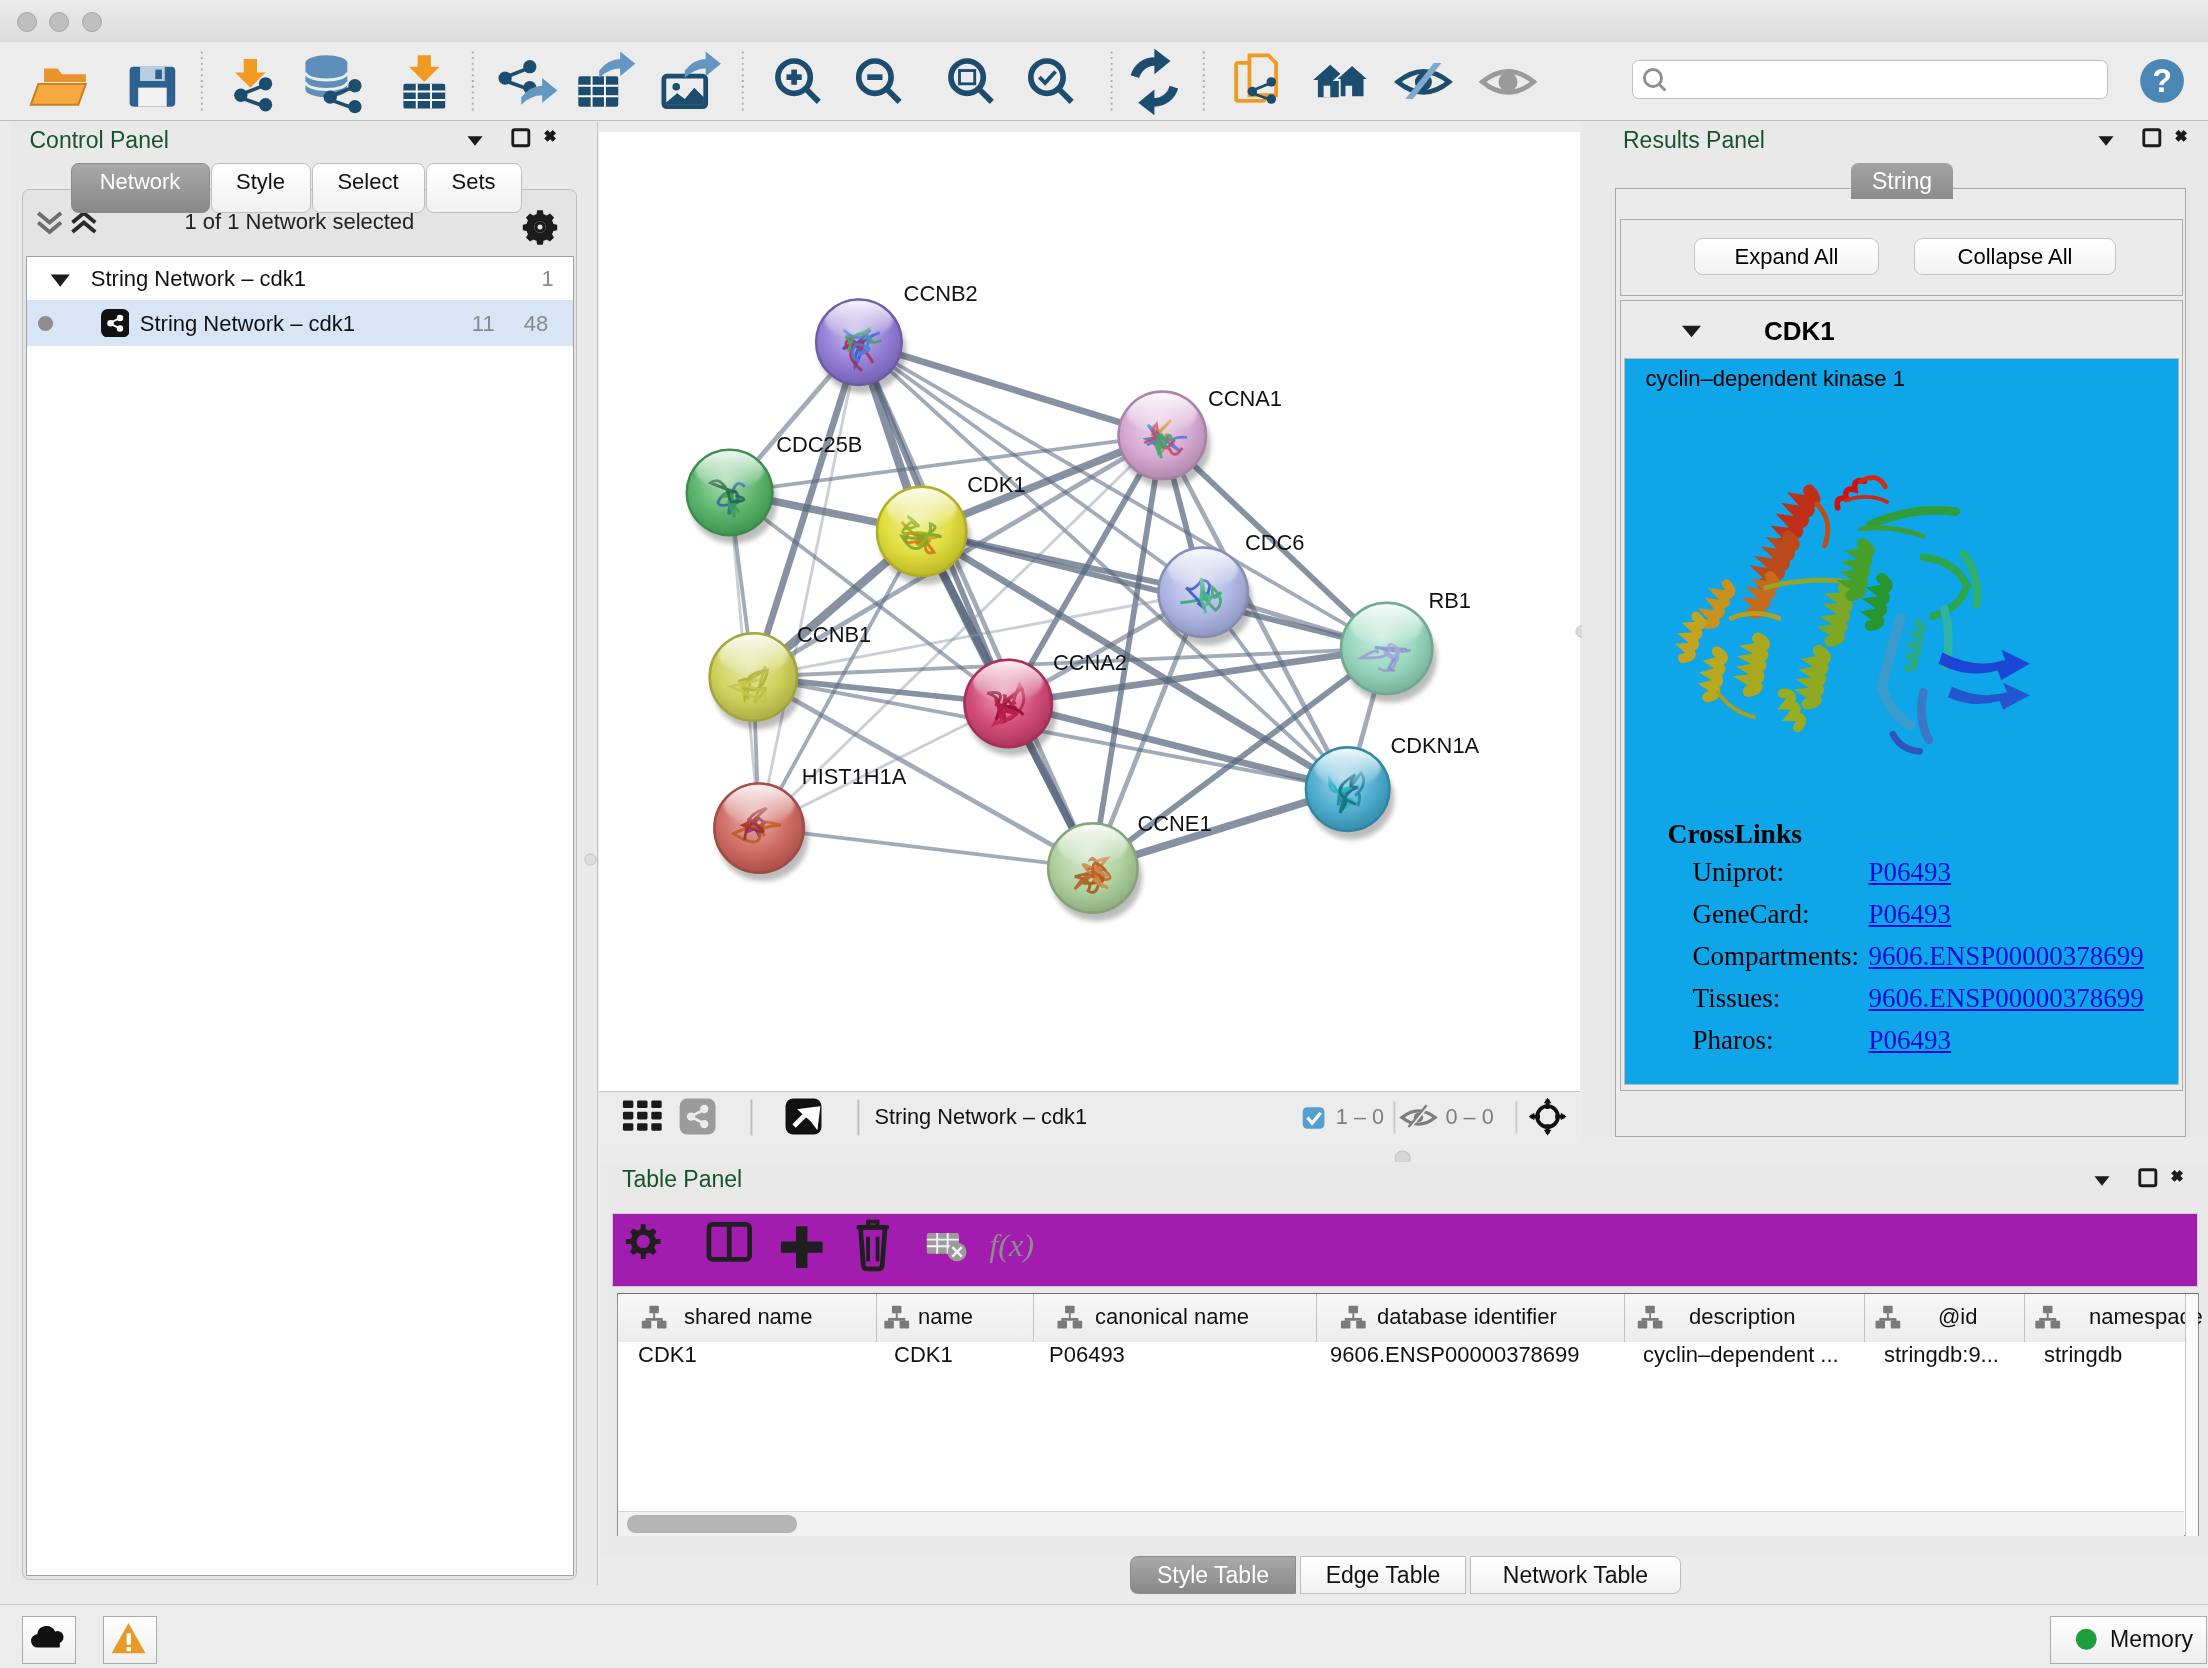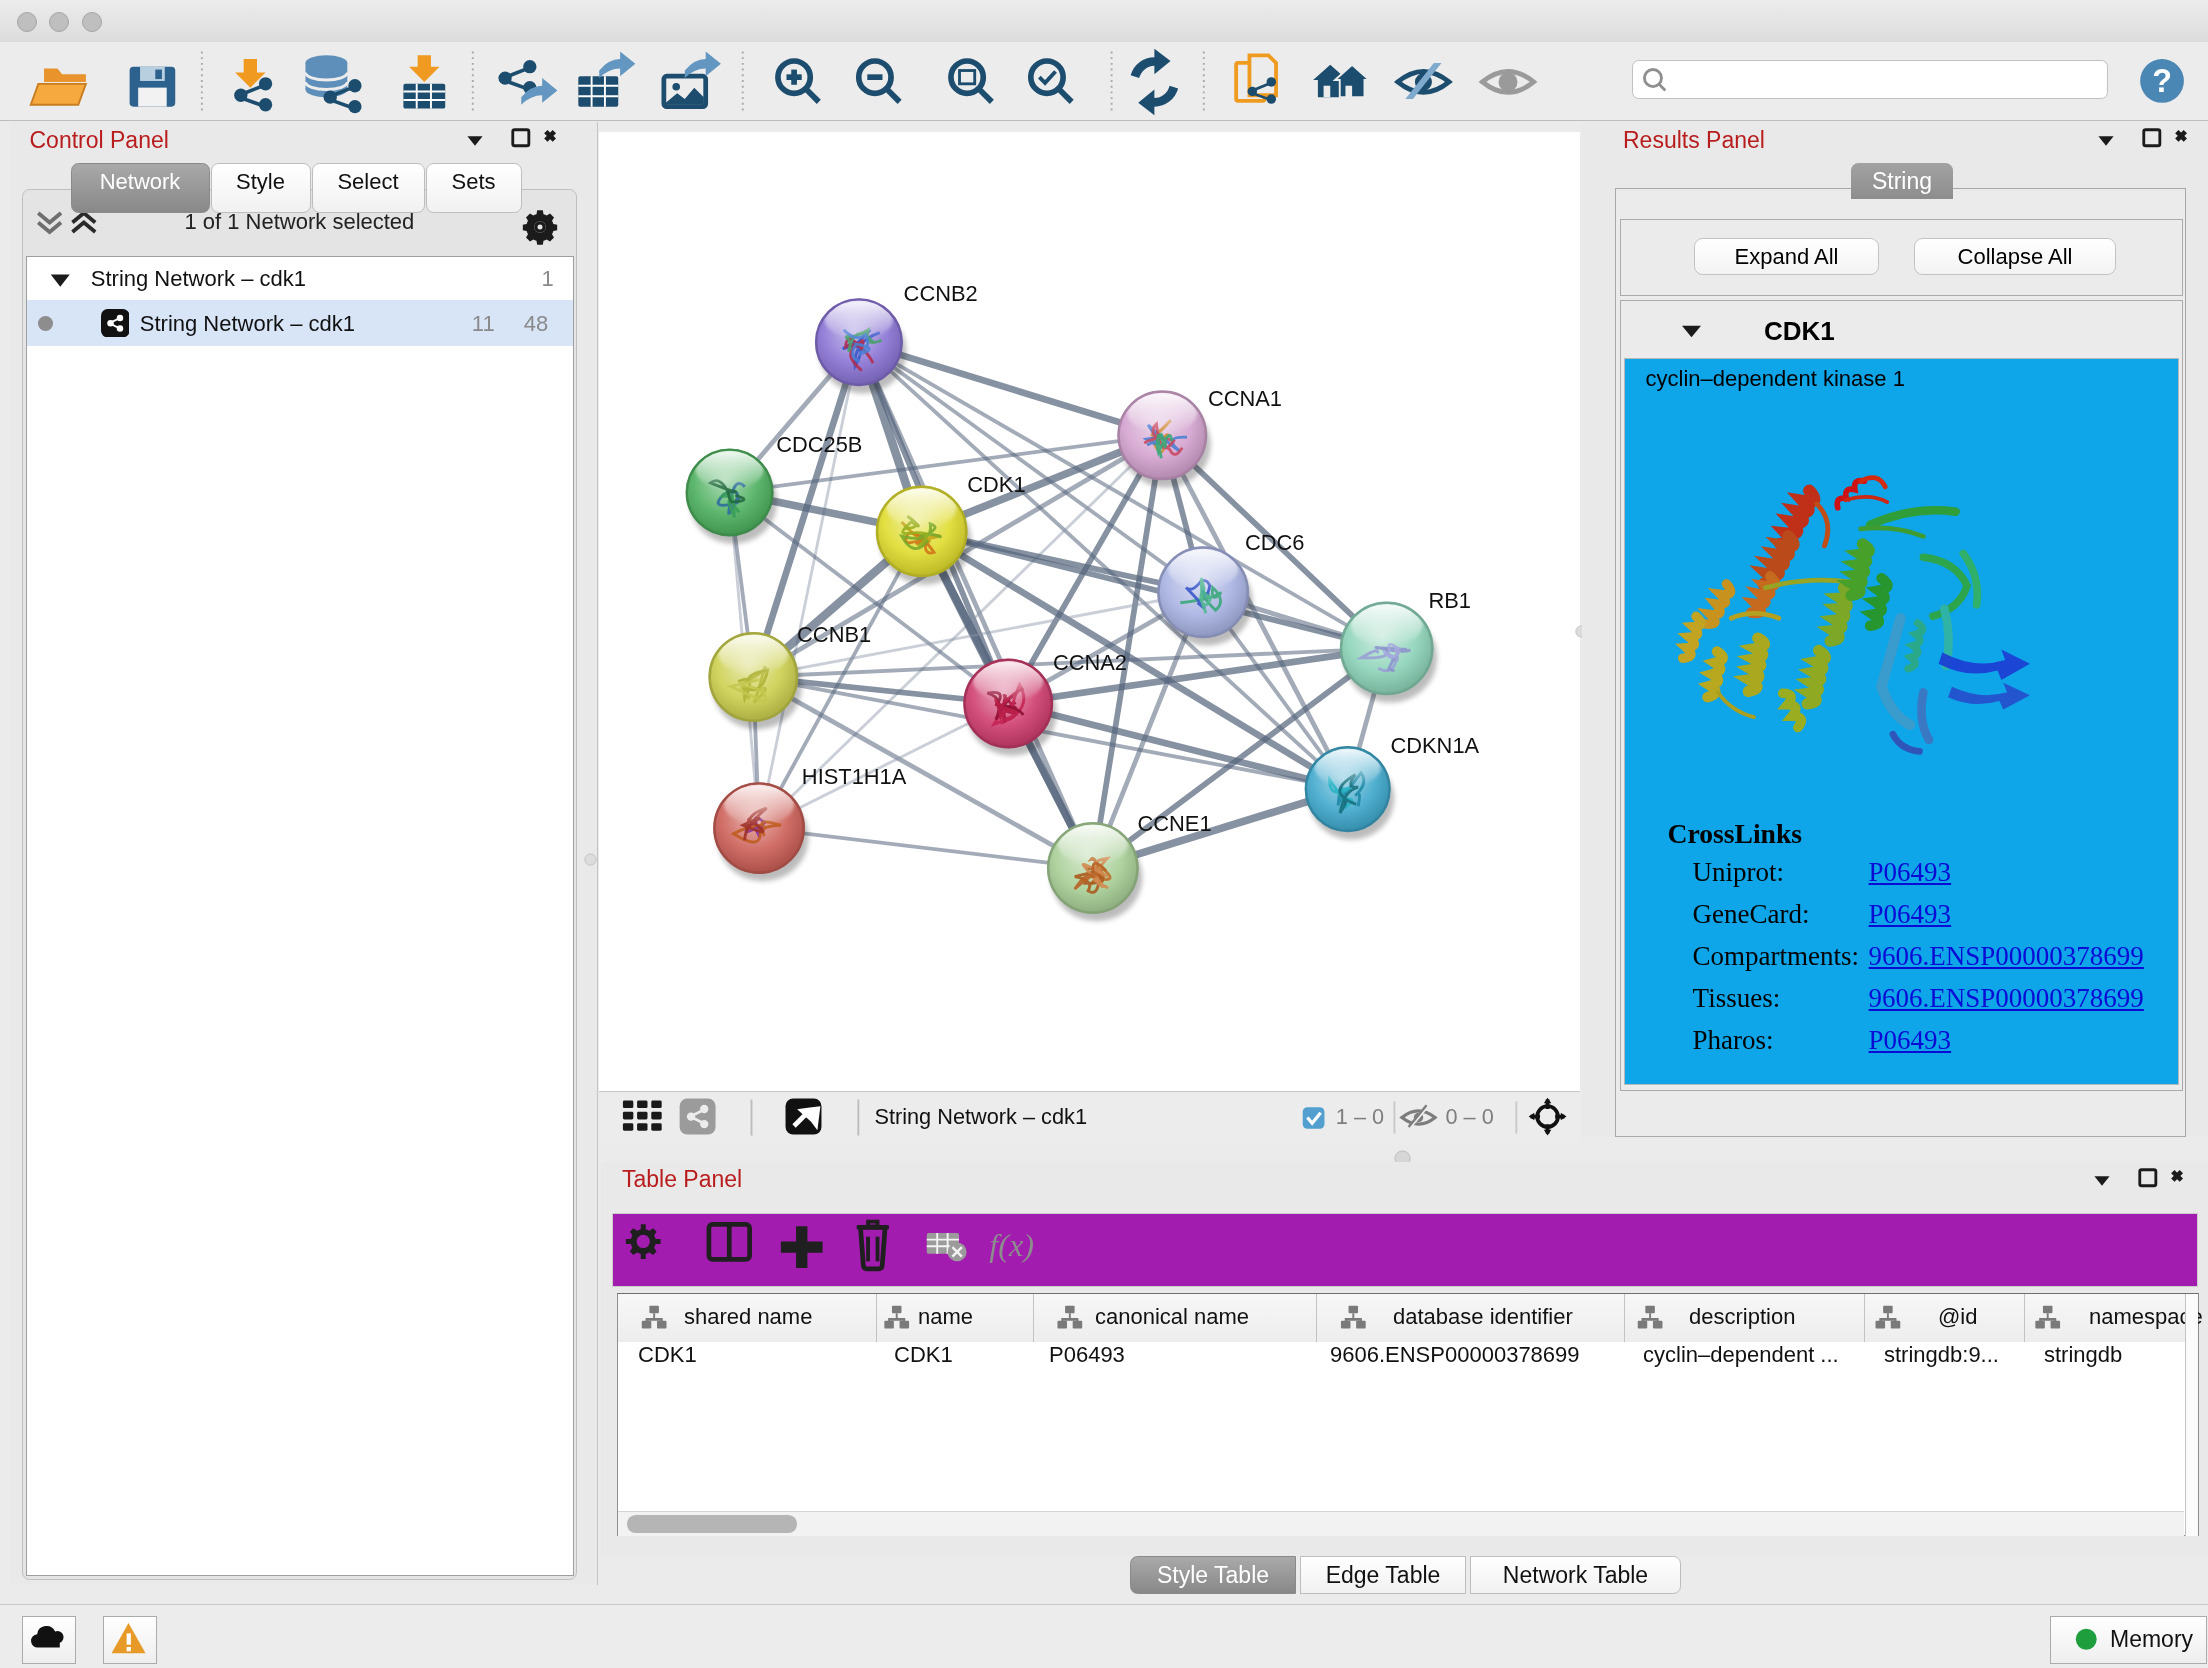--- a/index.html
+++ b/index.html
@@ -2,21 +2,21 @@
 <html style="font-size:15px"><head>
 <meta charset="utf-8">
 <style>
 * { margin:0; padding:0; box-sizing:border-box; }
 html,body { width:2208px; height:1668px; background:#ebebeb; font-family:"Liberation Sans",sans-serif; overflow:hidden; }
 #titlebar { position:absolute; left:0; top:0; width:2208px; height:42px; background:linear-gradient(#ececec,#dcdcdc); }
 #title { position:absolute; left:0; top:8.6px; width:2208px; text-align:center; font-size:26px; color:#3e3e3e; }
 .tl { position:absolute; top:12.4px; width:20px; height:20px; border-radius:50%; background:#bfbfbf; border:1px solid #a5a5a5; }
 #toolbar { position:absolute; left:0; top:42px; width:2208px; height:79px; background:#ececec; border-bottom:1.9px solid #bdbdbd; }
 #searchbox { position:absolute; left:1632px; top:18px; width:476px; height:39px; background:#fff; border:1px solid #c0c0c0; border-radius:6.7px; }
-.paneltitle { font-size:23px; color:#b91c1c; }
+.paneltitle { font-size:23px; color:#14532d; }
 
 #cpanel { position:absolute; left:9.5px; top:122px; width:588px; height:1463px; background:#e9e9e9; border-right:1.9px solid #c4c4c4; }
 .tab { position:absolute; z-index:3; top:41px; height:50px; border:1px solid #bdbdbd; background:linear-gradient(#ffffff,#f1f1f1); color:#111; font-size:22px; text-align:center; line-height:36px; border-radius:7.6px 7.6px 7.6px 7.6px; }
 .tabsel { background:linear-gradient(#a9a9a9,#888888); color:#fff; border-color:#8a8a8a; }
 #cp-inner { position:absolute; left:12.4px; top:67px; width:555px; height:1391px; border:1px solid #bfbfbf; border-radius:7.6px; background:#e4e4e4; }
 #cp-bar { position:absolute; left:0; top:0; width:100%; height:65px; font-size:22px; color:#222; }
 #cp-tree { position:absolute; left:2.9px; top:66px; width:548px; height:1320px; background:#fff; border:1px solid #9f9f9f; }
 .trow { position:absolute; left:0; width:100%; height:43px; font-size:22px; color:#111; }
 
 #netview { position:absolute; left:599px; top:132px; width:981px; height:969px; background:#fff; }
@@ -695,21 +695,21 @@
     <div class="th" style="left:0;width:259px;">
         <span style="position:absolute;left:66px;top:9.5px;">shared name</span>
       </div>
     <div class="th" style="left:259px;width:157px;">
         <span style="position:absolute;left:41px;top:9.5px;">name</span>
       </div>
     <div class="th" style="left:416px;width:283px;">
         <span style="position:absolute;left:61px;top:9.5px;">canonical name</span>
       </div>
     <div class="th" style="left:699px;width:308px;">
-        <span style="position:absolute;left:60px;top:9.5px;margin-left:16px;">database identifier</span>
+        <span style="position:absolute;left:60px;top:9.5px;">database identifier</span>
       </div>
     <div class="th" style="left:1007px;width:240px;">
         <span style="position:absolute;left:64px;top:9.5px;">description</span>
       </div>
     <div class="th" style="left:1247px;width:160px;">
         <span style="position:absolute;left:73px;top:9.5px;">@id</span>
       </div>
     <div class="th" style="left:1407px;width:173px;border-right:none;">
         <span style="position:absolute;left:64px;top:9.5px;">namespace</span>
       </div>

